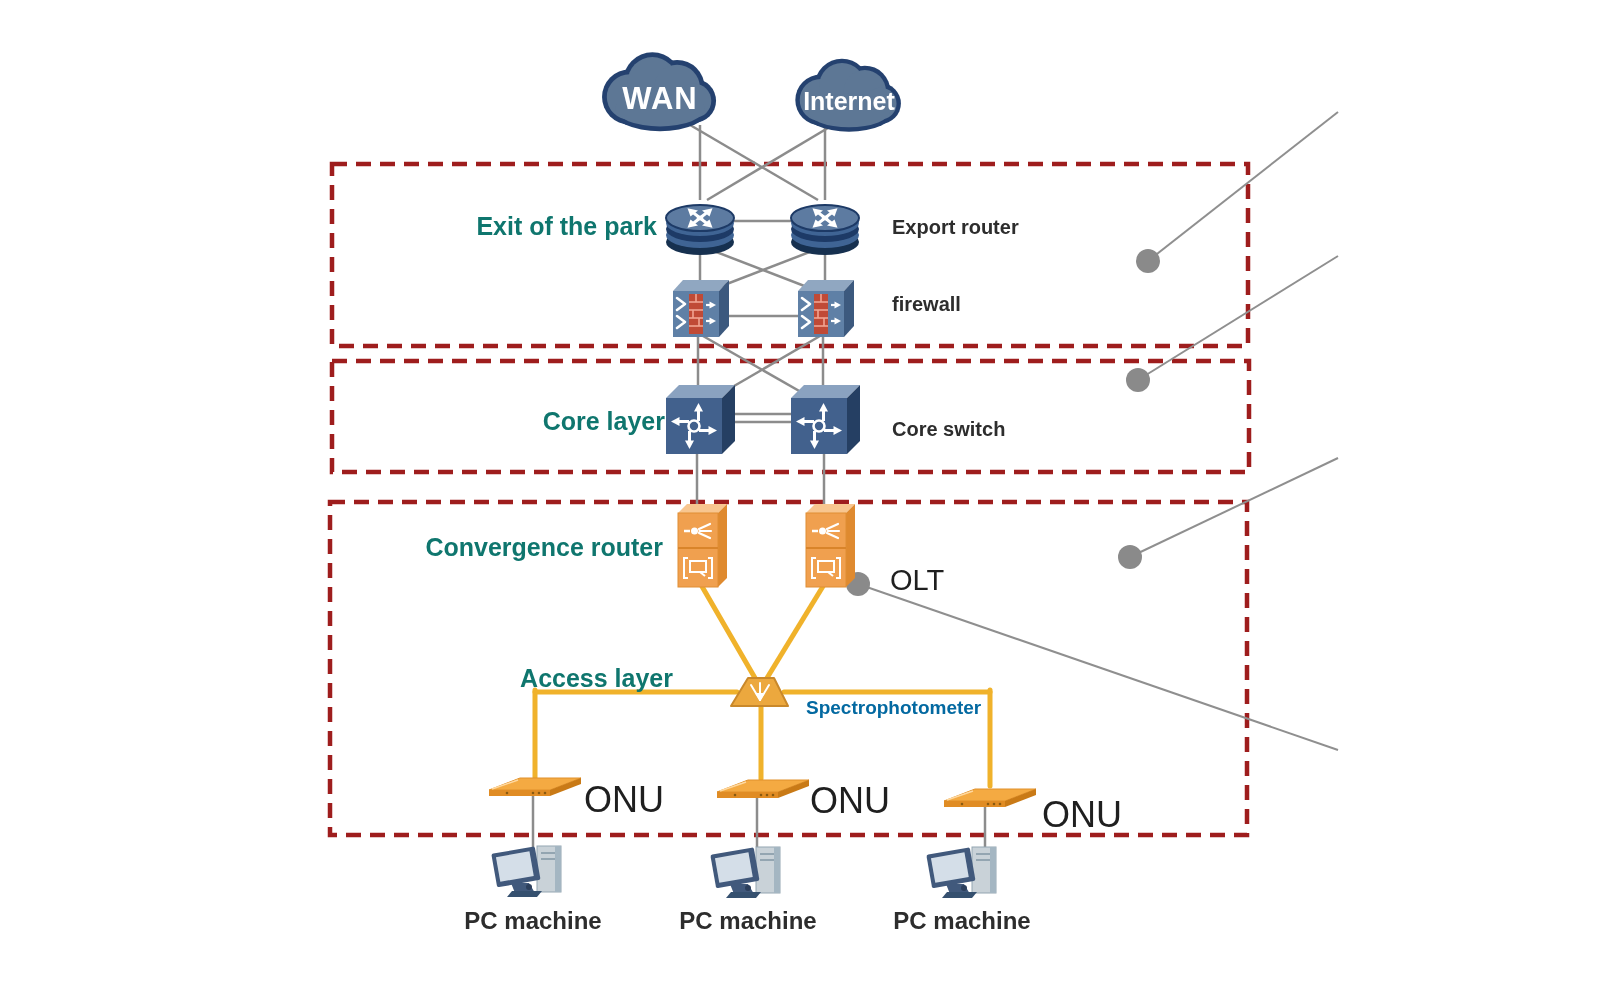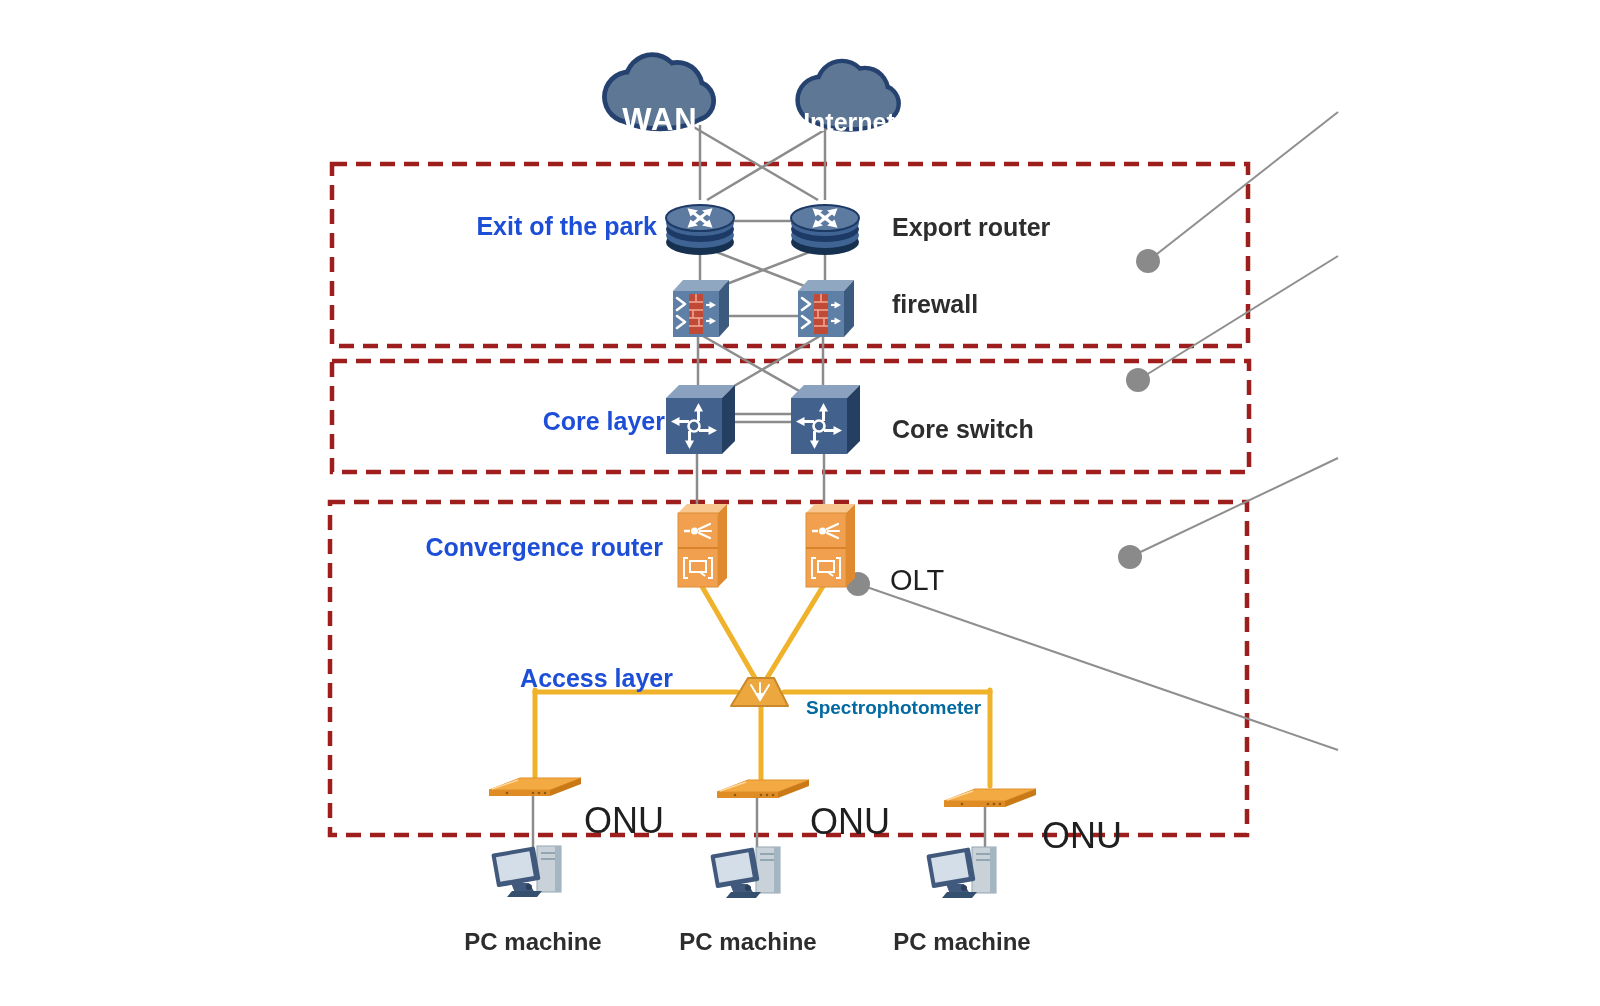--- a/index.html
+++ b/index.html
@@ -1,26 +1,26 @@
 <!DOCTYPE html>
 <html><head>
 <meta charset="utf-8">
 <style>
   html,body{margin:0;padding:0;background:#ffffff;}
   .stage{position:relative;width:1600px;height:1006px;background:#ffffff;overflow:hidden;
          font-family:"Liberation Sans", sans-serif;}
   .stage svg{position:absolute;left:0;top:0;}
   .lbl{position:absolute;white-space:nowrap;line-height:1;}
-  .anchor-c{transform:translate(-50%,-50%);margin-top:21px;}
+  .anchor-c{transform:translate(-50%,-50%);}
   .anchor-l{transform:translate(0,-50%);}
   .anchor-r{transform:translate(-100%,-50%);}
   .lbl-cloud{color:#ffffff;font-weight:bold;font-size:31px;letter-spacing:1px;}
   .lbl-cloud2{color:#ffffff;font-weight:bold;font-size:25px;}
-  .lbl-blue{color:#1d4ed8;font-weight:bold;font-size:25px;}
-  .lbl-dark{color:#2d2d2d;font-weight:bold;font-size:25px;}
+  .lbl-blue{color:#0f766e;font-weight:bold;font-size:25px;}
+  .lbl-dark{color:#2d2d2d;font-weight:bold;font-size:20px;}
   .lbl-reg{color:#1f1f1f;font-weight:normal;font-size:29px;}
   .lbl-onu{color:#1f1f1f;font-weight:normal;font-size:36px;}
   .lbl-spectro{color:#0369a1;font-weight:bold;font-size:19px;}
   .lbl-pc{color:#2d2d2d;font-weight:bold;font-size:24px;}
   .zone{fill:none;stroke:#9e1d1d;stroke-width:4.5;stroke-dasharray:15 9;}
   .link{stroke:#8c8c8c;stroke-width:2.5;fill:none;}
   .fiber{stroke:#f0b22b;stroke-width:5;fill:none;stroke-linecap:round;}
   .callout{stroke:#8f8f8f;stroke-width:2;fill:none;}
   .callout-dot{fill:#8a8a8a;}
 </style>

